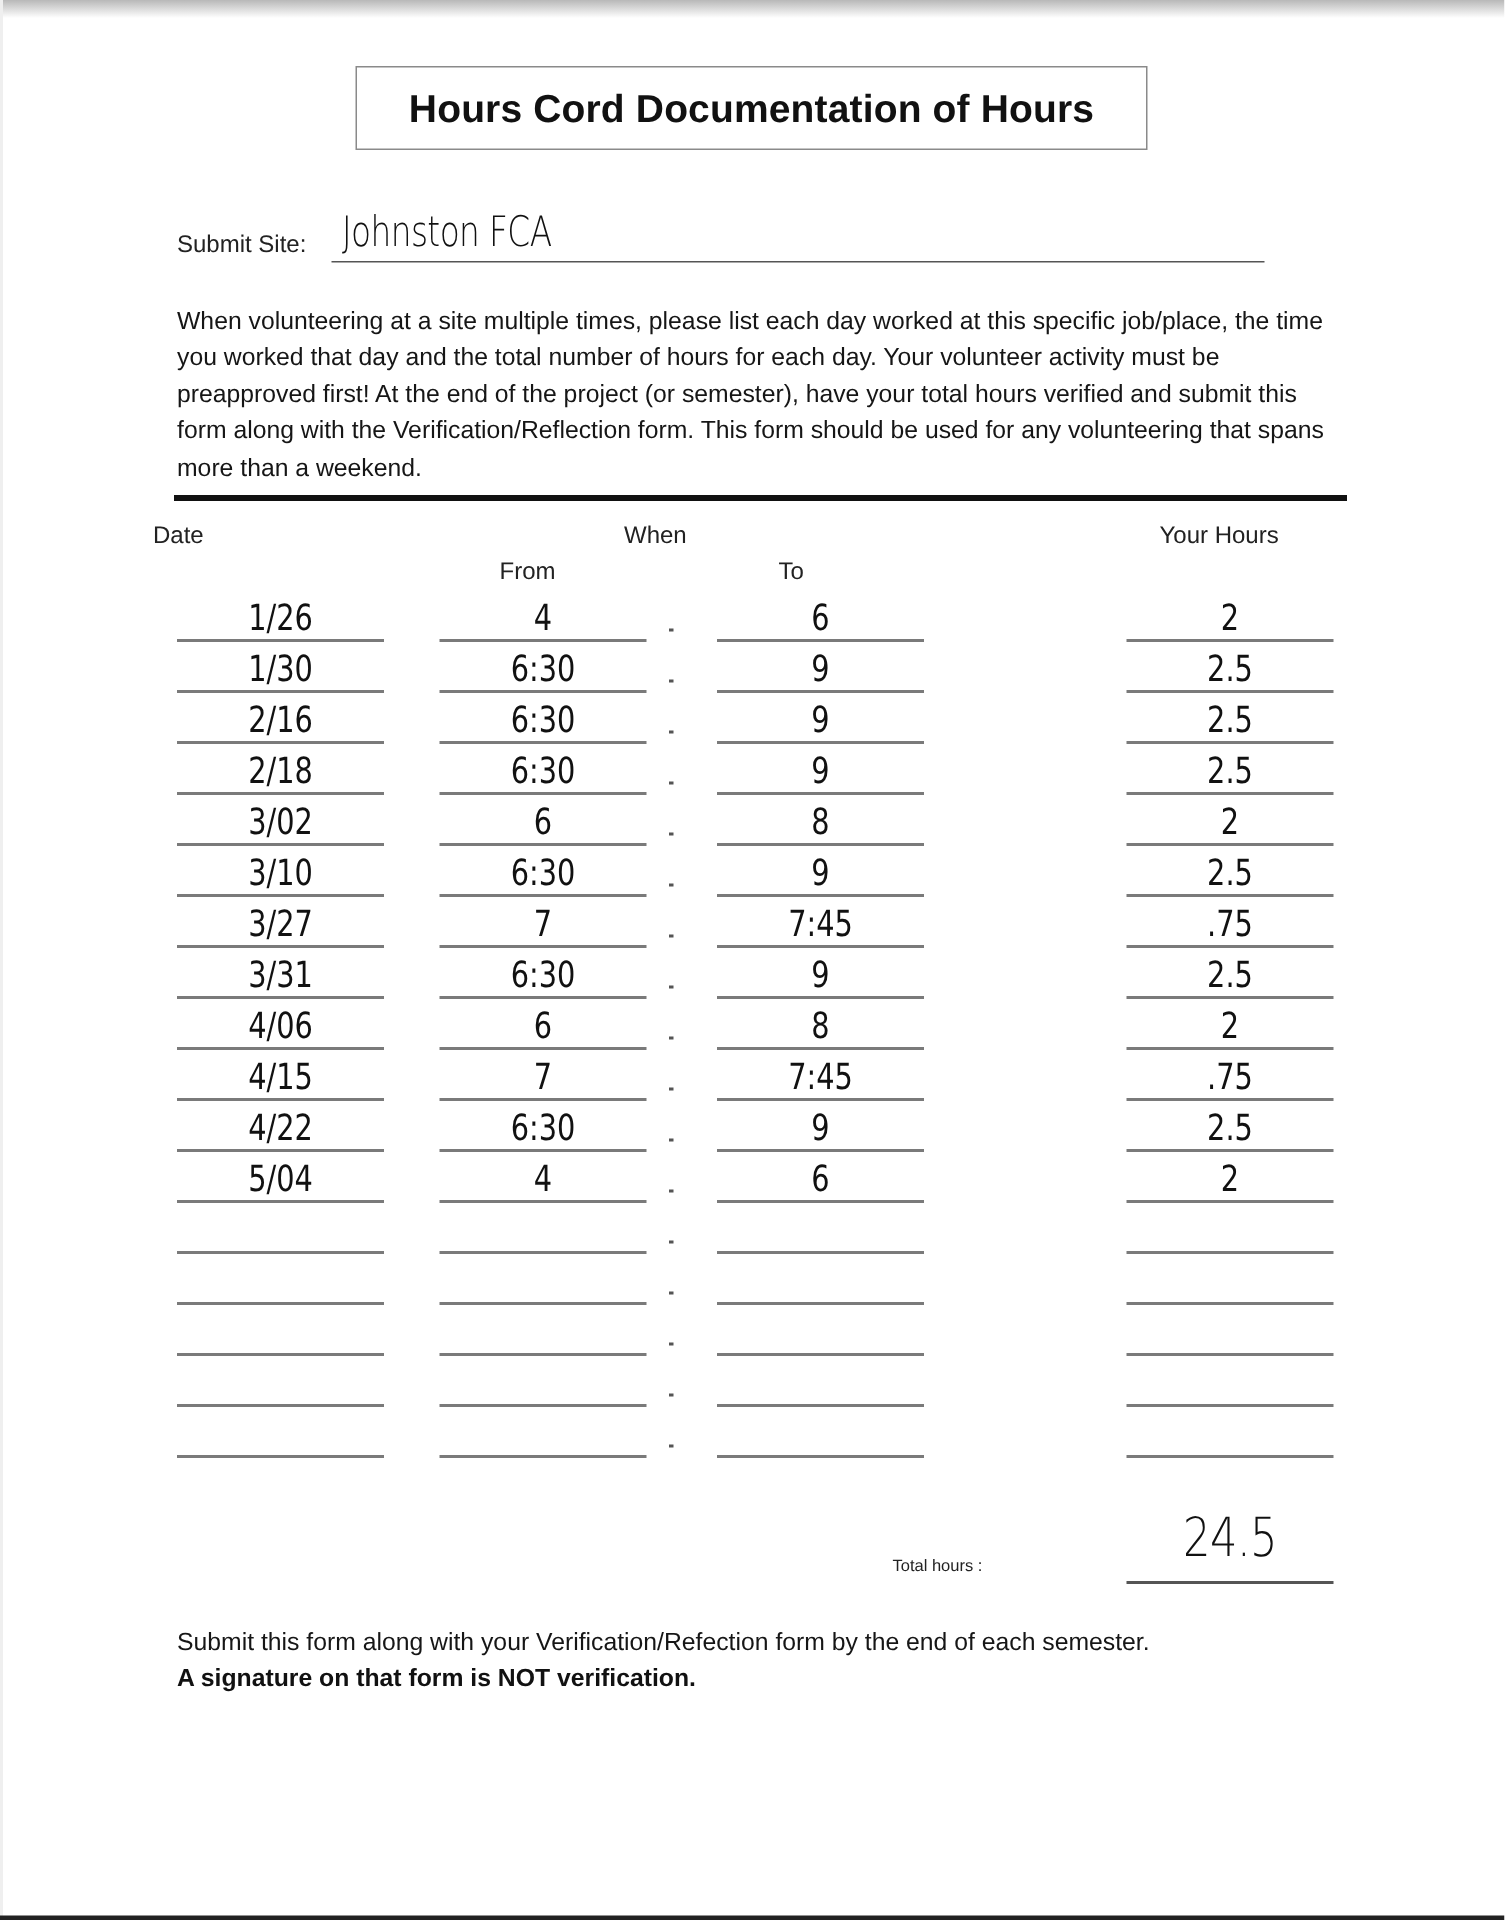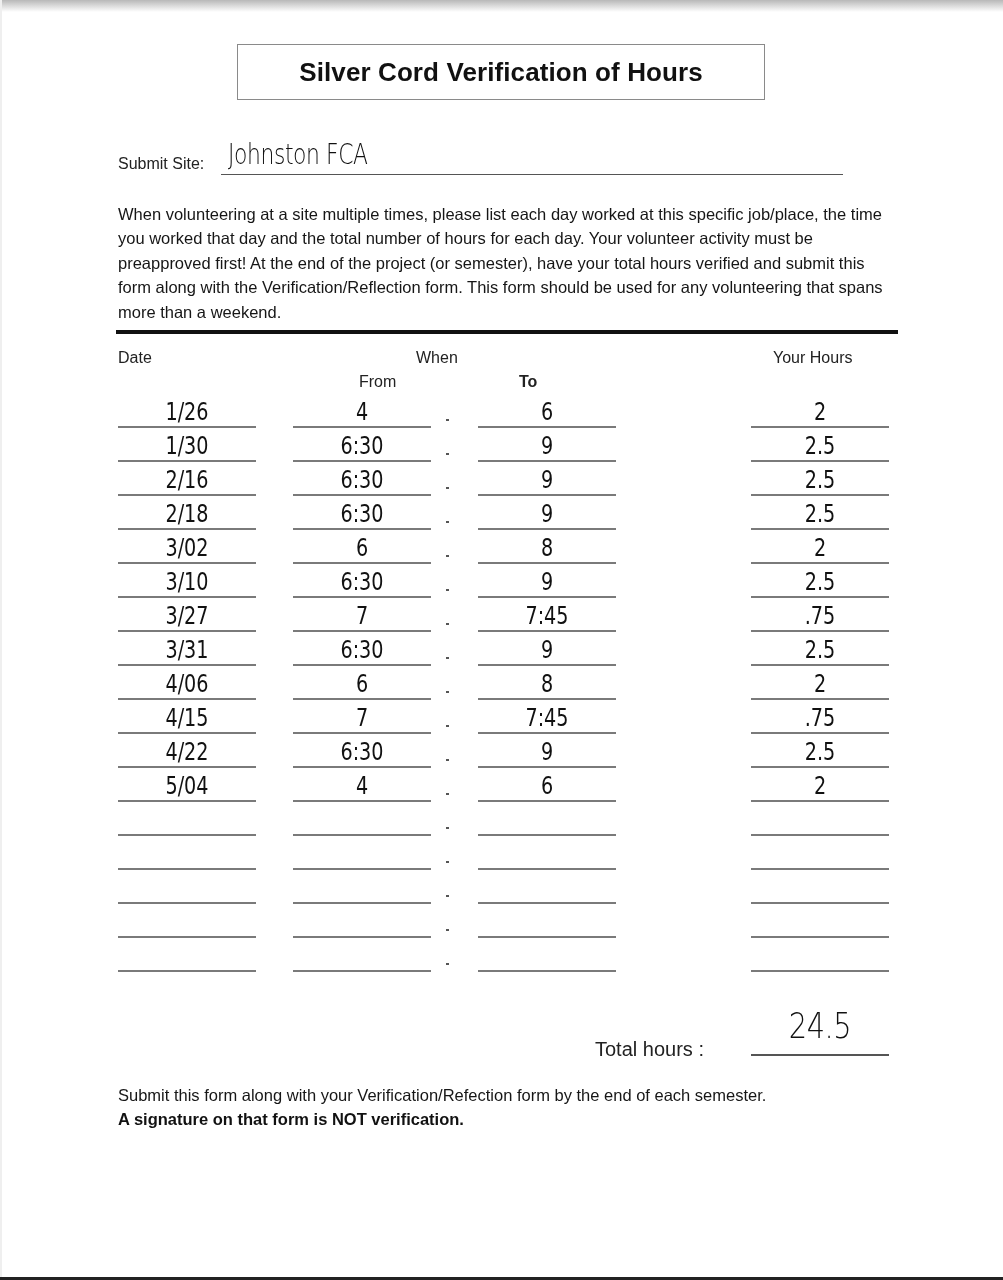--- a/index.html
+++ b/index.html
@@ -38,47 +38,47 @@
   .hdr { position:absolute; font-size:16px; color:#222; }
 
   .cell-line { position:absolute; height:2px; background:#7a7a7a; }
   .dash { position:absolute; width:3px; height:2px; background:#555; }
   .cell-val {
     position:absolute; text-align:center; font-size:24px; line-height:26px;
     font-family:"DejaVu Sans", sans-serif; color:#111;
     transform:scaleX(0.8);
   }
 
-  .total-label { position:absolute; left:595px; top:1038px; font-size:20px; color:#222;text-align:center; }
+  .total-label { position:absolute; left:595px; top:1038px; font-size:11px; color:#222;text-align:center; }
   .total-line { position:absolute; left:751px; top:1054px; width:138px; height:2px; background:#555; }
   .total-value { position:absolute; left:751px; top:1005px; width:138px; text-align:center; font-size:36px; font-family:"DejaVu Sans", sans-serif; transform:scaleX(0.8); }
 
   .footer1 { position:absolute; left:118px; top:1086px; font-size:16.5px; color:#161616; }
   .footer2 { position:absolute; left:118px; top:1110px; font-size:16.5px; font-weight:bold; color:#111; }
 </style>
 </head>
 <body>
 
 <div class="top-shade"></div>
 <div class="left-edge"></div>
 
-<div class="title-box">Silver Cord Verification of Hours</div>
+<div class="title-box">Hours Cord Documentation of Hours</div>
 
 <div class="site-label">Submit Site:</div>
 <div class="site-value hand">Johnston FCA</div>
 <div class="site-line"></div>
 
 <div class="instructions">When volunteering at a site multiple times, please list each day worked at this specific job/place, the time you worked that day and the total number of hours for each day. Your volunteer activity must be preapproved first!   At the end of the project (or semester), have your total hours verified and submit this form along with the Verification/Reflection form.  This form should be used for any volunteering that spans more than a weekend.</div>
 <div class="rule"></div>
 
-<div class="hdr" style="left:118px;top:349px;">Date</div>
+<div class="hdr" style="left:102px;top:349px;">Date</div>
 <div class="hdr" style="left:416px;top:349px;">When</div>
 <div class="hdr" style="left:773px;top:349px;">Your Hours</div>
-<div class="hdr" style="left:333px;top:373px;margin-left:26px;">From</div>
-<div class="hdr" style="left:519px;top:373px;font-weight:bold;">To</div>
+<div class="hdr" style="left:333px;top:373px;">From</div>
+<div class="hdr" style="left:519px;top:373px;">To</div>
 
 <div id="rows">
     <div>
       <div class="cell-line" style="left: 118px; top: 426px; width: 138px;"></div>
       <div class="cell-val" style="left: 118px; width: 138px; top: 399px;">1/26</div>
       <div class="cell-line" style="left: 293px; top: 426px; width: 138px;"></div>
       <div class="cell-val" style="left: 293px; width: 138px; top: 399px;">4</div>
       <div class="cell-line" style="left: 478px; top: 426px; width: 138px;"></div>
       <div class="cell-val" style="left: 478px; width: 138px; top: 399px;">6</div>
       <div class="cell-line" style="left: 751px; top: 426px; width: 138px;"></div>

